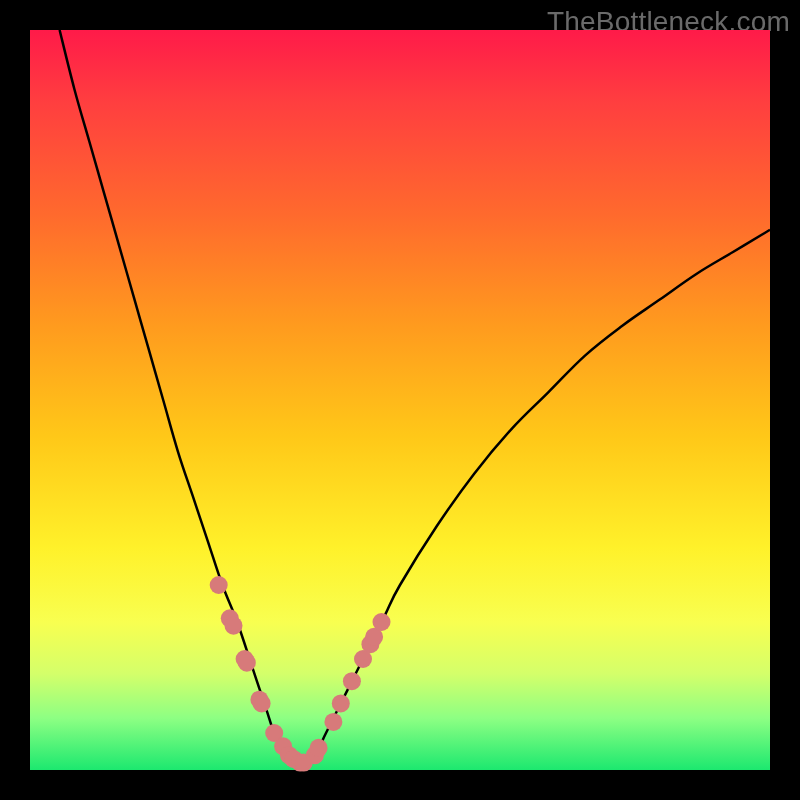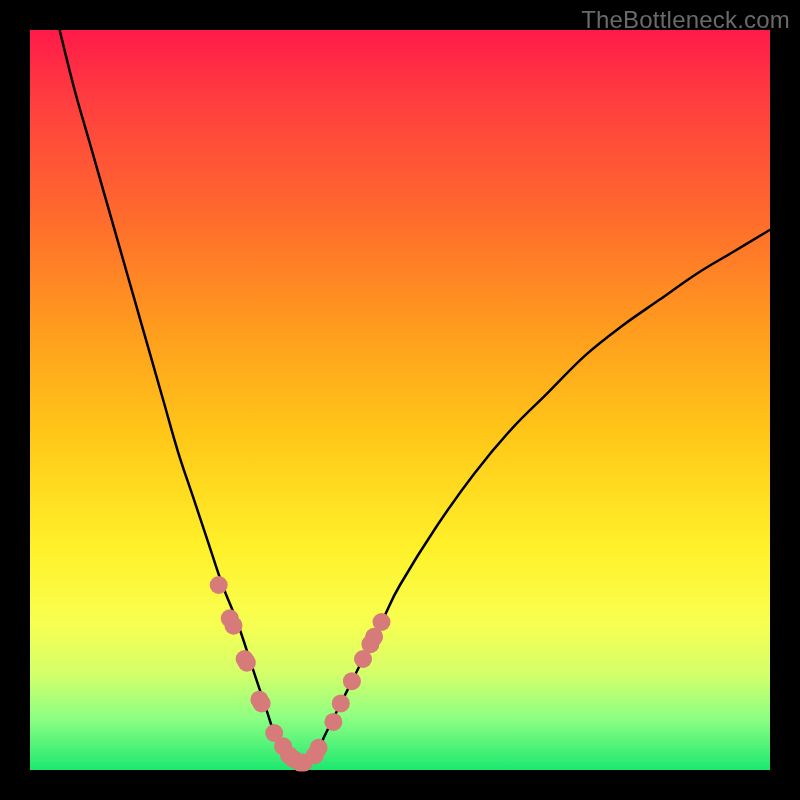--- a/index.html
+++ b/index.html
@@ -34,21 +34,21 @@
       #d4ff6a 87%,
       #8dff83 93%,
       #1ce86f 100%
     );
   }
   .watermark {
     position: absolute;
     top: 6px;
     right: 10px;
     color: #6a6a6a;
-    font-size: 24px;
+    font-size: 28px;
     font-weight: 500;
     letter-spacing: 0.2px;
     user-select: none;
   }
   svg.curve-layer {
     position: absolute;
     left: 0;
     top: 0;
     width: 740px;
     height: 740px;

